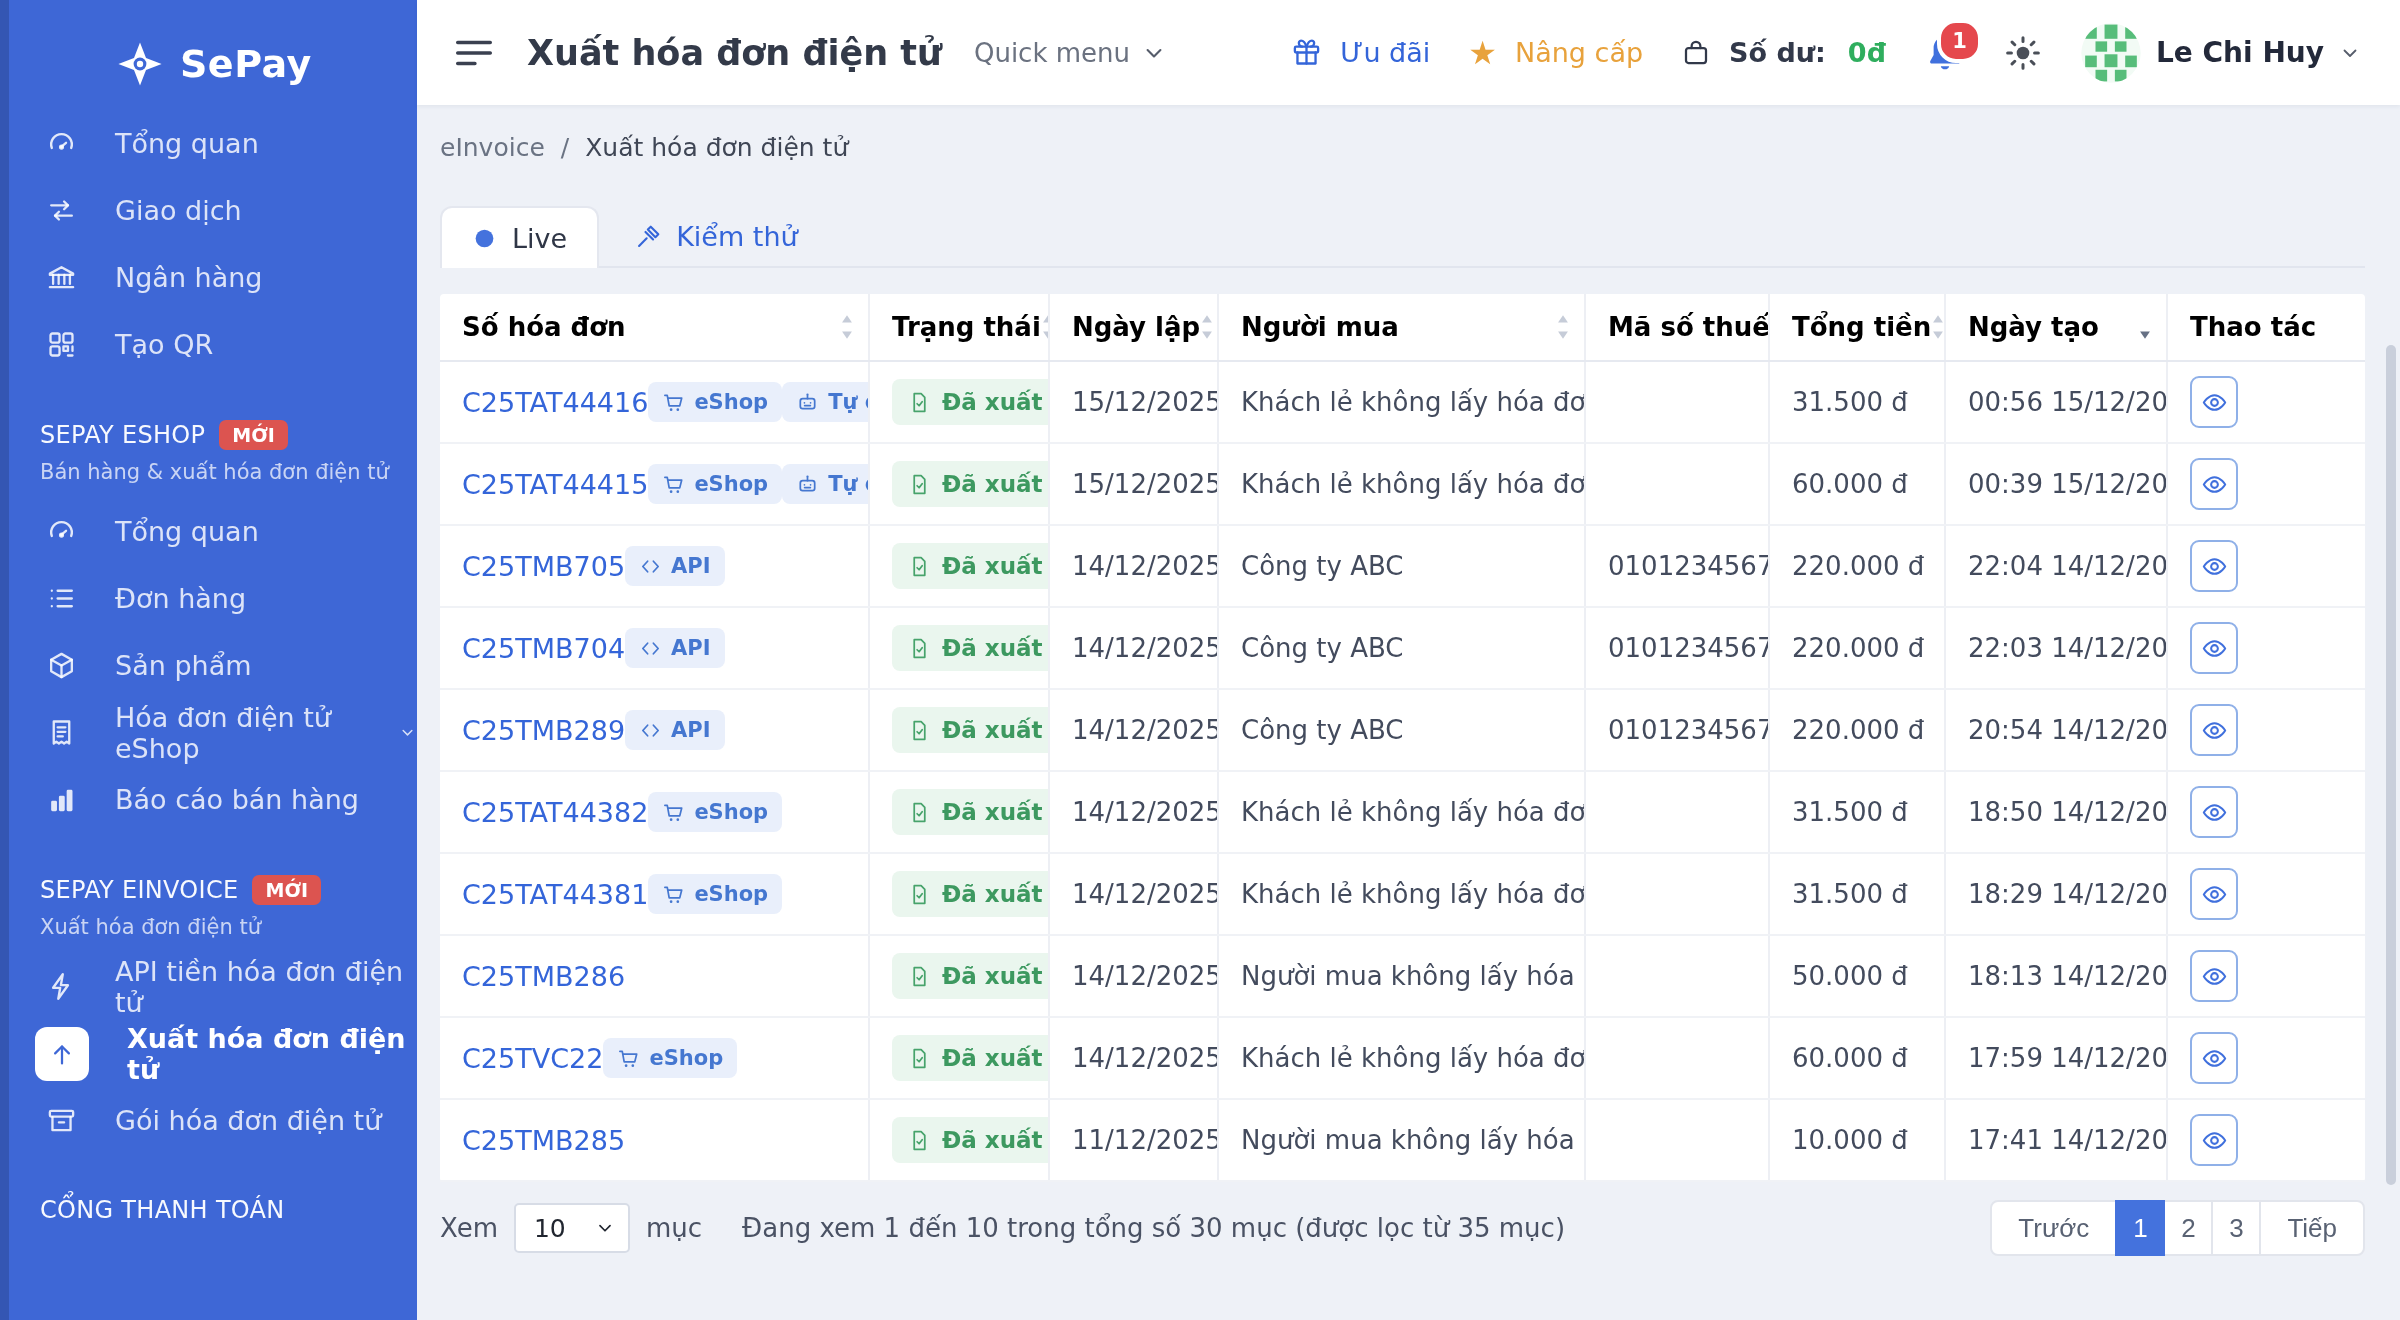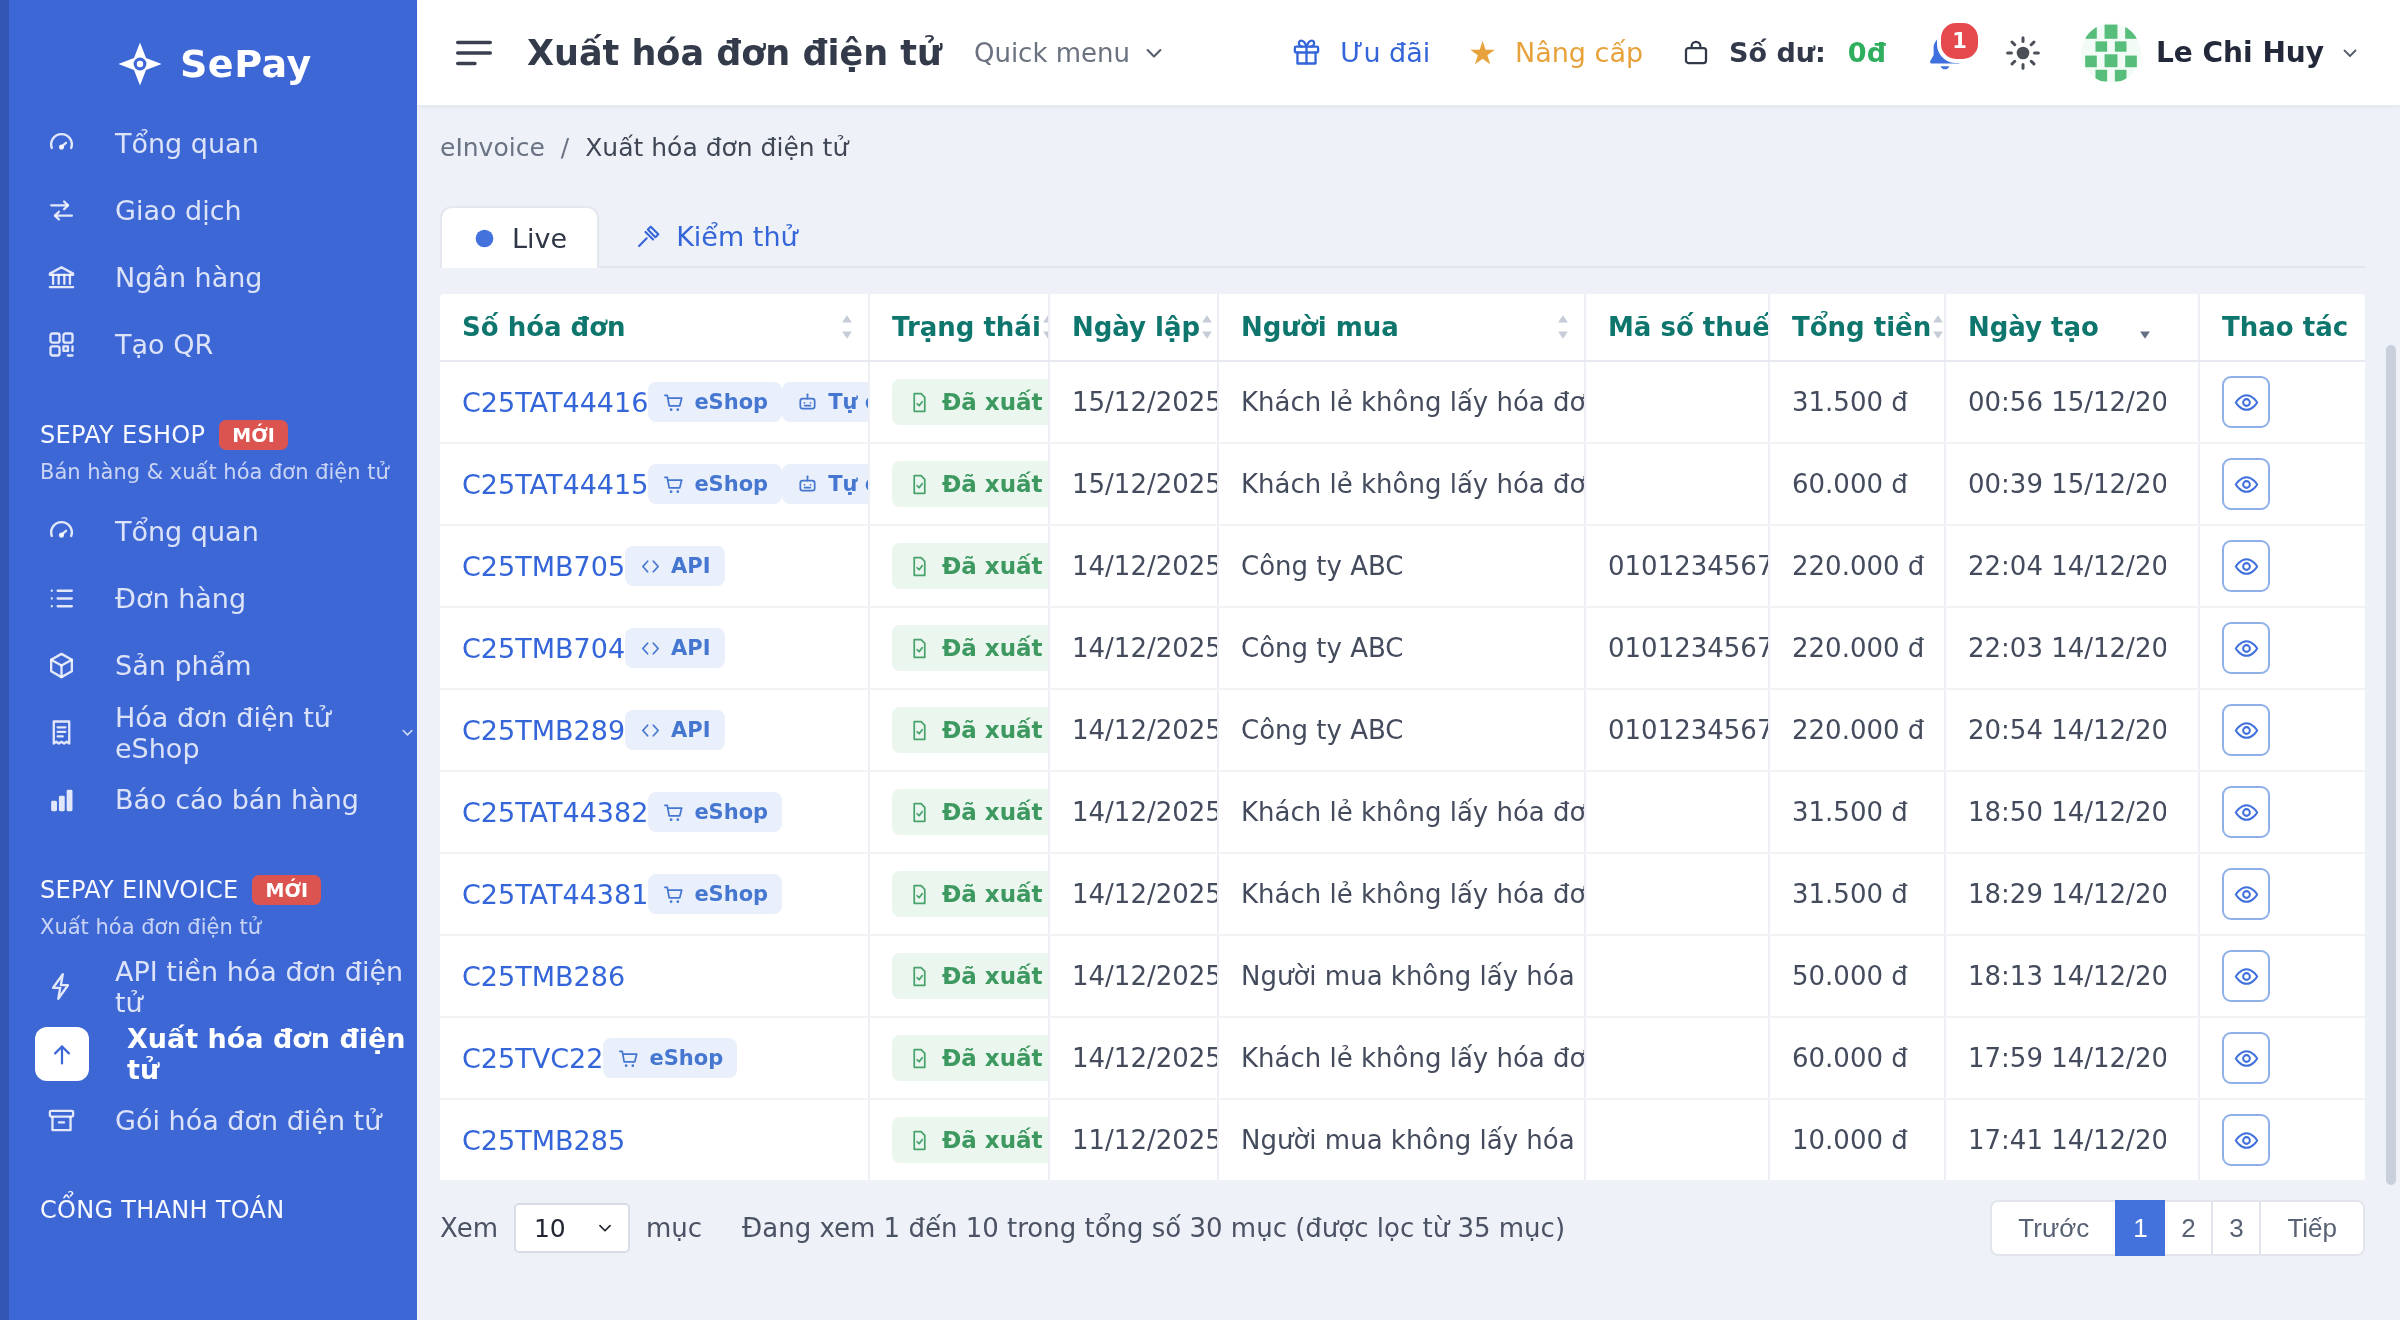--- a/index.html
+++ b/index.html
@@ -93,22 +93,22 @@
   .t-row{display:flex;height:80px;border-bottom:2px solid #f0f2f6;}
   .c{height:100%;display:flex;align-items:center;padding-left:22px;box-sizing:border-box;font-size:26px;color:#434b5d;overflow:hidden;white-space:nowrap;}
   .c + .c{border-left:2px solid #edeff4;}
   .c0{width:428px;min-width:428px;}
   .c1{width:180px;min-width:180px;}
   .c2{width:169px;min-width:169px;}
   .c3{width:367px;min-width:367px;}
   .c4{width:184px;min-width:184px;}
   .c5{width:176px;min-width:176px;}
   .c6{width:222px;min-width:222px;}
-  .c7{width:199px;min-width:199px;margin-left:32px;}
-  .t-head .c{font-size:26px;color:#0f766e;font-weight:600;}
+  .c7{width:199px;min-width:199px;}
+  .t-head .c{font-size:26px;color:#000000;font-weight:600;}
   .sort{margin-left:auto;margin-right:14px;width:14px;height:26px;color:#c6ccd8;flex:none;}
   .sort svg{width:100%;height:100%;display:block;}
   .sort.desc{color:#667084;}
   .inv{color:#3465d9;font-size:27px;cursor:pointer;text-decoration:none;flex:none;}
   .tag{display:inline-flex;align-items:center;gap:9px;background:#e9effb;color:#4577d0;font-size:21px;font-weight:bold;padding:8px 14px;border-radius:8px;flex:none;}
   .tag .t-ic{width:23px;height:23px;color:#4577d0;}
   .tag .t-ic svg{width:100%;height:100%;display:block;}
   .status{display:inline-flex;align-items:center;gap:11px;background:#eaf6ee;color:#3d9960;font-size:23px;font-weight:600;padding:10px 16px;border-radius:8px;}
   .status .t-ic{width:23px;height:23px;color:#47a36b;}
   .status .t-ic svg{width:100%;height:100%;display:block;}

